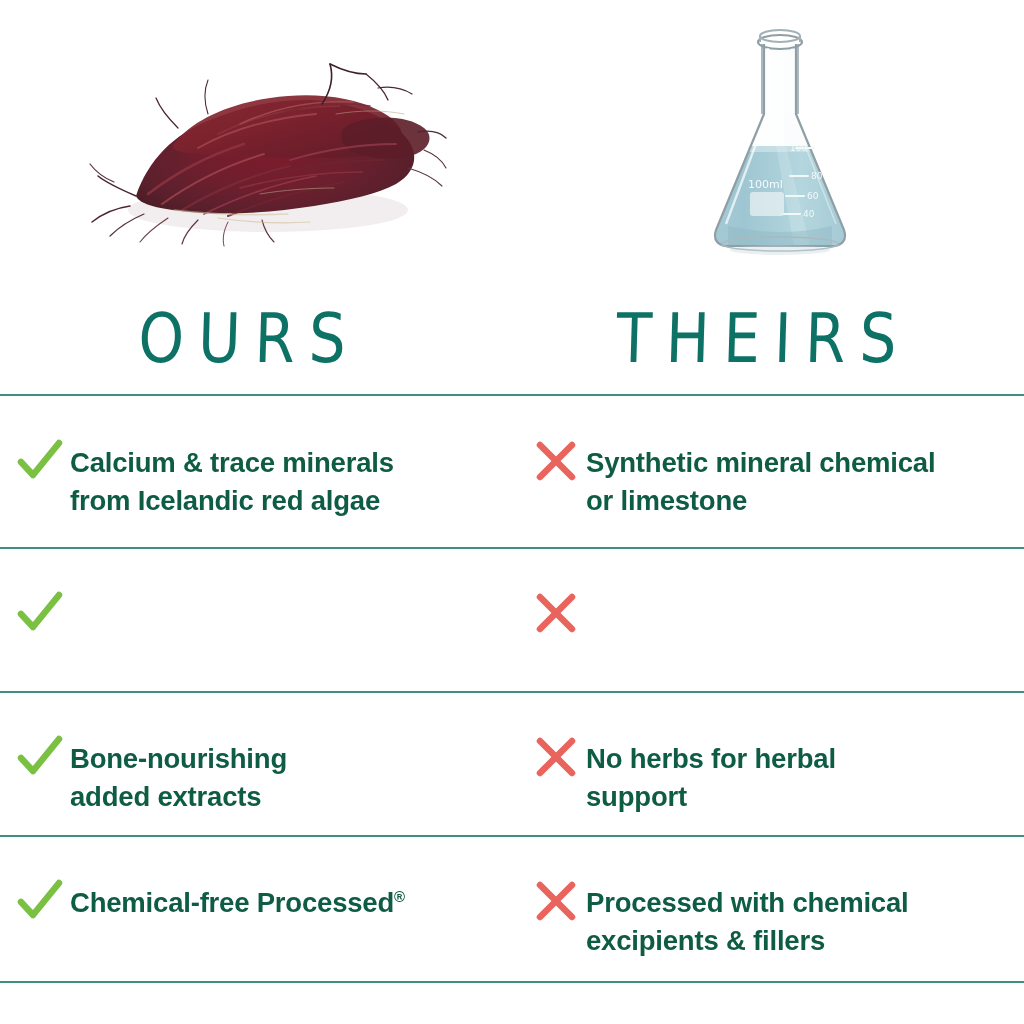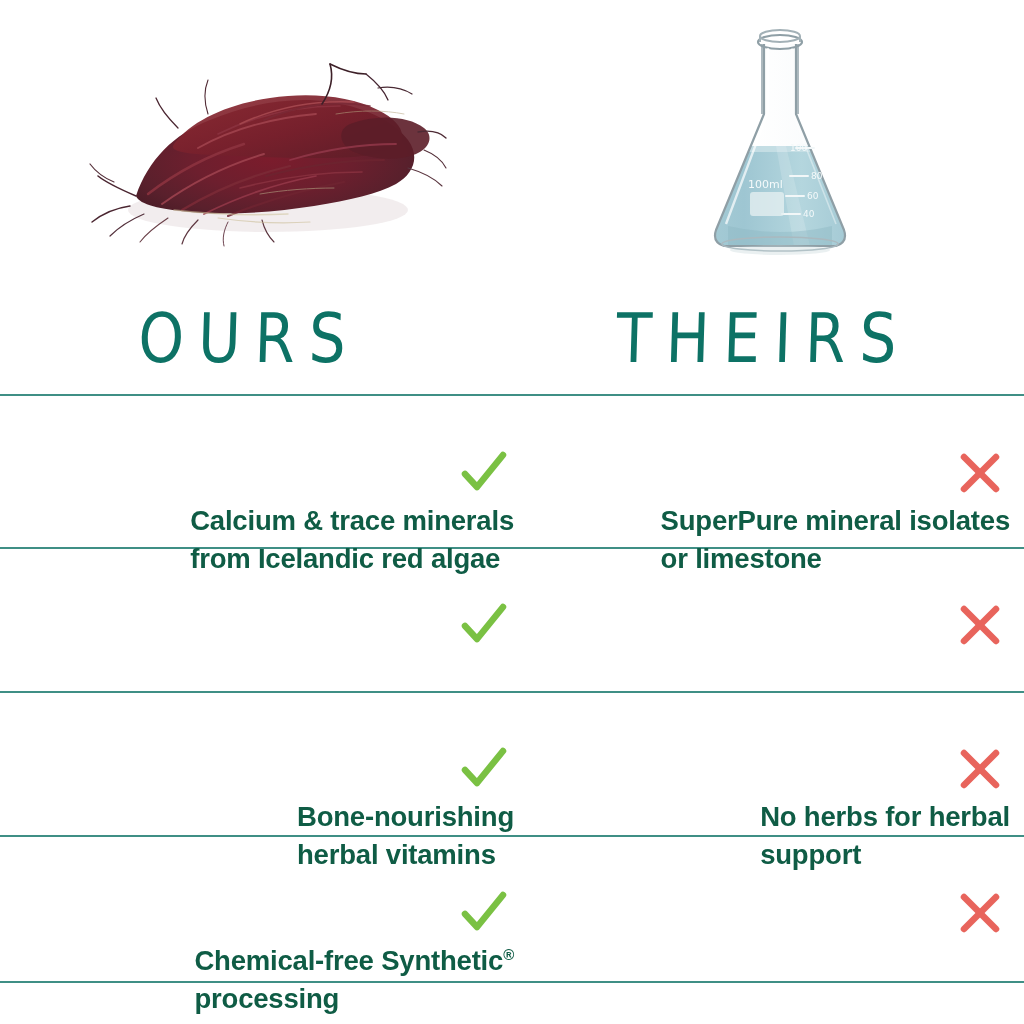--- a/index.html
+++ b/index.html
@@ -76,24 +76,23 @@
     background: #3f8f85;
   }
 
   .row {
     position: absolute;
     left: 0;
     width: 1024px;
   }
   .cell {
     position: absolute;
-    top: 16px;
+    top: 4px;
     display: flex;
-    align-items: flex-end;
-    flex-direction: column;
+    align-items: flex-start;
   }
   .cell-left  { left: 14px;  width: 500px; }
   .cell-right { left: 530px; width: 480px; }
 
   .mark {
     flex: 0 0 auto;
     width: 52px;
     height: 52px;
     margin-top: -6px;
     margin-right: 4px;
@@ -281,21 +280,21 @@
       <span class="cell-text">Calcium &amp; trace minerals
 from Icelandic red algae</span>
     </div>
     <div class="cell cell-right">
       <span class="mark">
         <svg viewBox="0 0 52 52">
           <path d="M10 10 L42 42" fill="none" stroke="#e8645c" stroke-width="6.5" stroke-linecap="round"></path>
           <path d="M42 10 L10 42" fill="none" stroke="#e8645c" stroke-width="6.5" stroke-linecap="round"></path>
         </svg>
       </span>
-      <span class="cell-text">SuperPure mineral isolates
+      <span class="cell-text">Synthetic mineral chemical
 or limestone</span>
     </div>
   </div>
 
   <div class="row" style="top:589px">
     <div class="cell cell-left">
       <span class="mark">
         <svg viewBox="0 0 52 52">
             <path d="M7 27 L19 40 L45 8" fill="none" stroke="#7ac143" stroke-width="6.5" stroke-linecap="round" stroke-linejoin="round"></path>
           </svg>
@@ -312,46 +311,48 @@
   </div>
 
   <div class="row" style="top:733px">
     <div class="cell cell-left">
       <span class="mark">
         <svg viewBox="0 0 52 52">
             <path d="M7 27 L19 40 L45 8" fill="none" stroke="#7ac143" stroke-width="6.5" stroke-linecap="round" stroke-linejoin="round"></path>
           </svg>
       </span>
       <span class="cell-text">Bone-nourishing
-herbal vitamins</span>
+added extracts</span>
     </div>
     <div class="cell cell-right">
       <span class="mark">
         <svg viewBox="0 0 52 52">
           <path d="M10 10 L42 42" fill="none" stroke="#e8645c" stroke-width="6.5" stroke-linecap="round"></path>
           <path d="M42 10 L10 42" fill="none" stroke="#e8645c" stroke-width="6.5" stroke-linecap="round"></path>
         </svg>
       </span>
       <span class="cell-text">No herbs for herbal
 support</span>
     </div>
   </div>
 
   <div class="row" style="top:877px">
     <div class="cell cell-left">
       <span class="mark">
         <svg viewBox="0 0 52 52">
             <path d="M7 27 L19 40 L45 8" fill="none" stroke="#7ac143" stroke-width="6.5" stroke-linecap="round" stroke-linejoin="round"></path>
           </svg>
       </span>
-      <span class="cell-text"><span>Chemical-free Synthetic</span><span class="reg">®</span><br><span>processing</span></span>
+      <span class="cell-text"><span>Chemical-free Processed</span><span class="reg">®</span><br></span>
     </div>
     <div class="cell cell-right">
       <span class="mark">
         <svg viewBox="0 0 52 52">
           <path d="M10 10 L42 42" fill="none" stroke="#e8645c" stroke-width="6.5" stroke-linecap="round"></path>
           <path d="M42 10 L10 42" fill="none" stroke="#e8645c" stroke-width="6.5" stroke-linecap="round"></path>
         </svg>
       </span>
+      <span class="cell-text">Processed with chemical
+excipients &amp; fillers</span>
     </div>
   </div>
 
 </div>
 
 </body></html>

